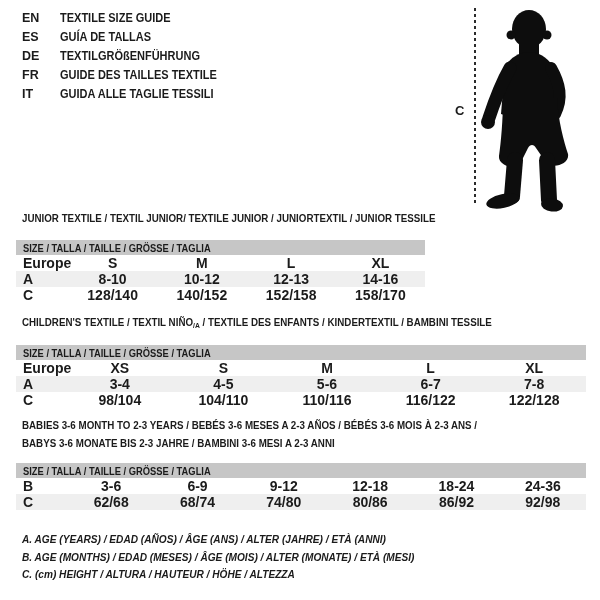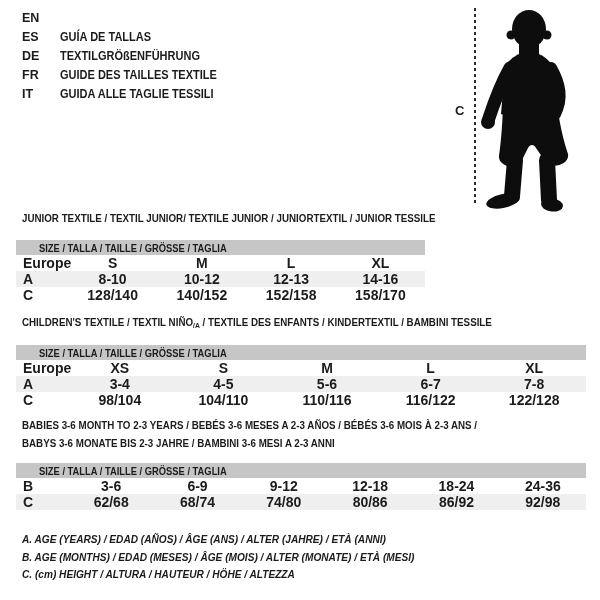--- a/index.html
+++ b/index.html
@@ -28,39 +28,40 @@
   #babies-title{top:419px;}
   #babies-title .tline{height:18px;}
   .sub{font-size:8px;vertical-align:-2px;}
 
   
   .table{position:absolute;left:16px;}
   #junior-table{top:240px;width:409px;}
   #children-table{top:345px;width:570px;}
   #babies-table{top:463px;width:570px;}
   .size-bar{height:15px;background:var(--table-header-bg,#c6c6c6);font-size:11px;
-            display:flex;align-items:center;padding-left:23px;box-sizing:border-box;}
+            display:flex;align-items:center;padding-left:7px;box-sizing:border-box;}
   .trow{display:flex;height:16px;align-items:center;font-size:14px;}
   .trow.shaded{background:var(--row-shaded-bg,#efefef);}
   .row-label{width:52px;flex:none;padding-left:7px;box-sizing:border-box;}
   .tcell{flex:1;text-align:center;}
 
   
   .footer{position:absolute;left:22px;top:531px;font-size:11.5px;}
   .footer-note{height:17.5px;line-height:17.5px;font-style:italic;}
   .footer .cond{transform:scaleX(0.88);}
 </style>
 </head>
 <body>
 
 <div class="page">
 
   <div class="lang-block">
       <div class="lang-row">
         <span class="lang-code">EN</span>
+        <span class="lang-title"><span class="cond">TEXTILE SIZE GUIDE</span></span>
       </div>
       <div class="lang-row">
         <span class="lang-code">ES</span>
         <span class="lang-title"><span class="cond">GUÍA DE TALLAS</span></span>
       </div>
       <div class="lang-row">
         <span class="lang-code">DE</span>
         <span class="lang-title"><span class="cond">TEXTILGRÖßENFÜHRUNG</span></span>
       </div>
       <div class="lang-row">

